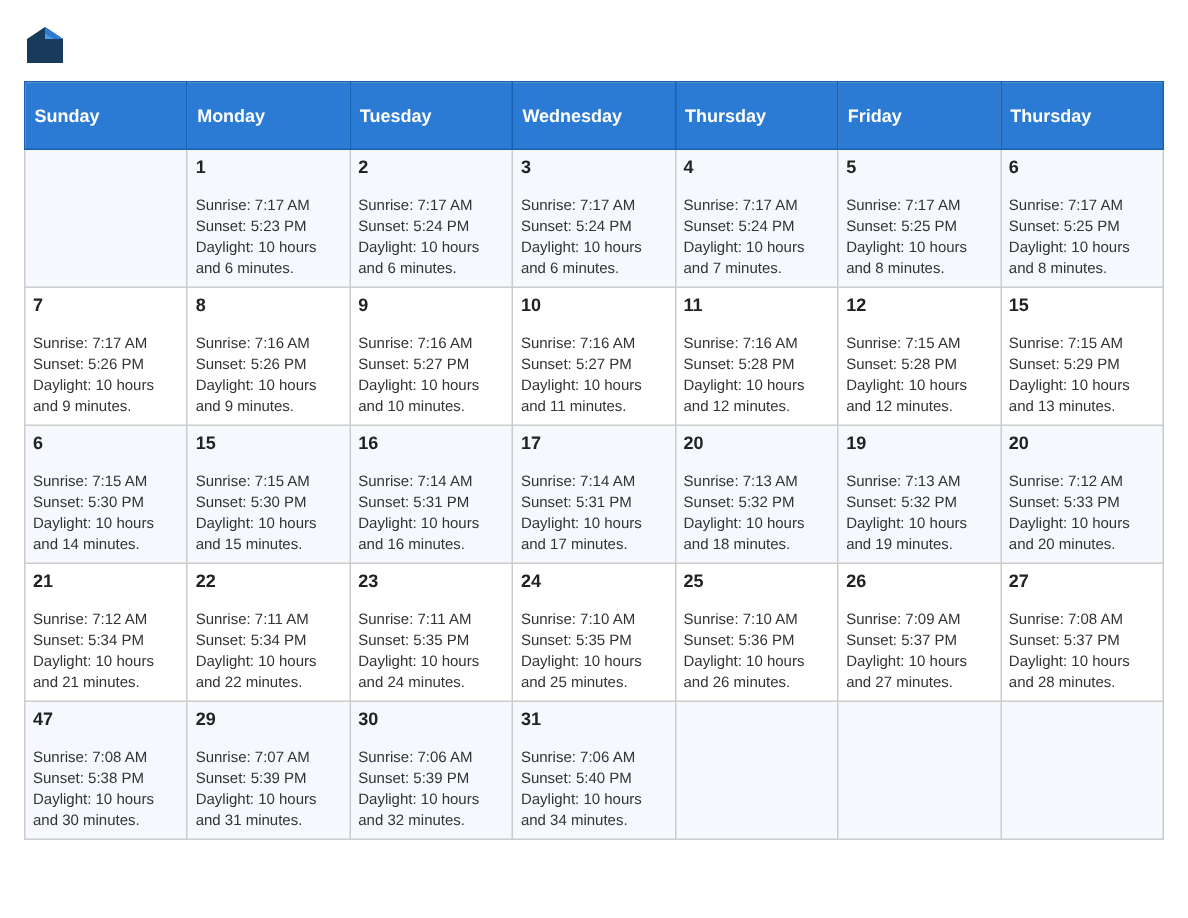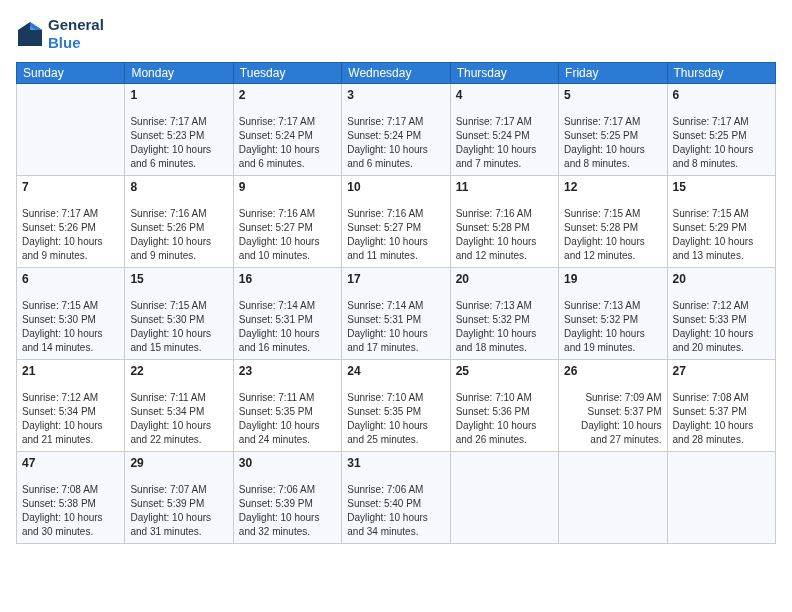--- a/index.html
+++ b/index.html
@@ -40,23 +40,23 @@
     }
     table {
       width: 100%;
       border-collapse: collapse;
       font-size: 11px;
     }
     thead tr th {
       background-color: #2b7bd4;
       color: #fff;
       text-align: left;
-      padding: 3px 6px;
+      padding: 15px 6px;
       font-size: 12px;
-      font-weight: normal;
+      font-weight: bold;
       border: 1px solid #1a60b0;
     }
     tbody tr td {
       border: 1px solid #ccc;
       vertical-align: top;
       padding: 4px 5px;
       width: 107px;
       height: 80px;
       color: #222;
     }
@@ -82,24 +82,20 @@
 </head>
 <body>
 
 <div class="header">
   <div class="logo">
     <svg class="logo-icon" viewBox="0 0 28 28">
       <polygon points="14,2 26,10 26,26 2,26 2,10" fill="#1a3a5c"></polygon>
       <polygon points="14,2 26,10 20,10 14,6" fill="#2b7bd4"></polygon>
       <polygon points="14,6 20,10 14,10" fill="#4a9ae8"></polygon>
     </svg>
-    <div>
-      <div style="font-size:15px;font-weight:bold;color:#1a3a5c;line-height:1.2;">General</div>
-      <div style="font-size:15px;font-weight:bold;color:#2b7bd4;line-height:1.2;">Blue</div>
-    </div>
   </div>
   <div class="title-block">
     <div class="month-title"></div>
     <div class="location-title"></div>
   </div>
 </div>
 
 <table>
   <thead>
     <tr>
@@ -291,21 +287,21 @@
         </td>
         <td>
           <span class="day-num">25</span>
           <div class="day-info" style="white-space: pre-line;">Sunrise: 7:10 AM
 Sunset: 5:36 PM
 Daylight: 10 hours
 and 26 minutes.</div>
         </td>
         <td>
           <span class="day-num">26</span>
-          <div class="day-info" style="white-space: pre-line; text-align: right;">Sunrise: 7:09 AM
+          <div class="day-info" style="white-space: pre-line;">Sunrise: 7:09 AM
 Sunset: 5:37 PM
 Daylight: 10 hours
 and 27 minutes.</div>
         </td>
         <td>
           <span class="day-num">27</span>
           <div class="day-info" style="white-space: pre-line;">Sunrise: 7:08 AM
 Sunset: 5:37 PM
 Daylight: 10 hours
 and 28 minutes.</div>

